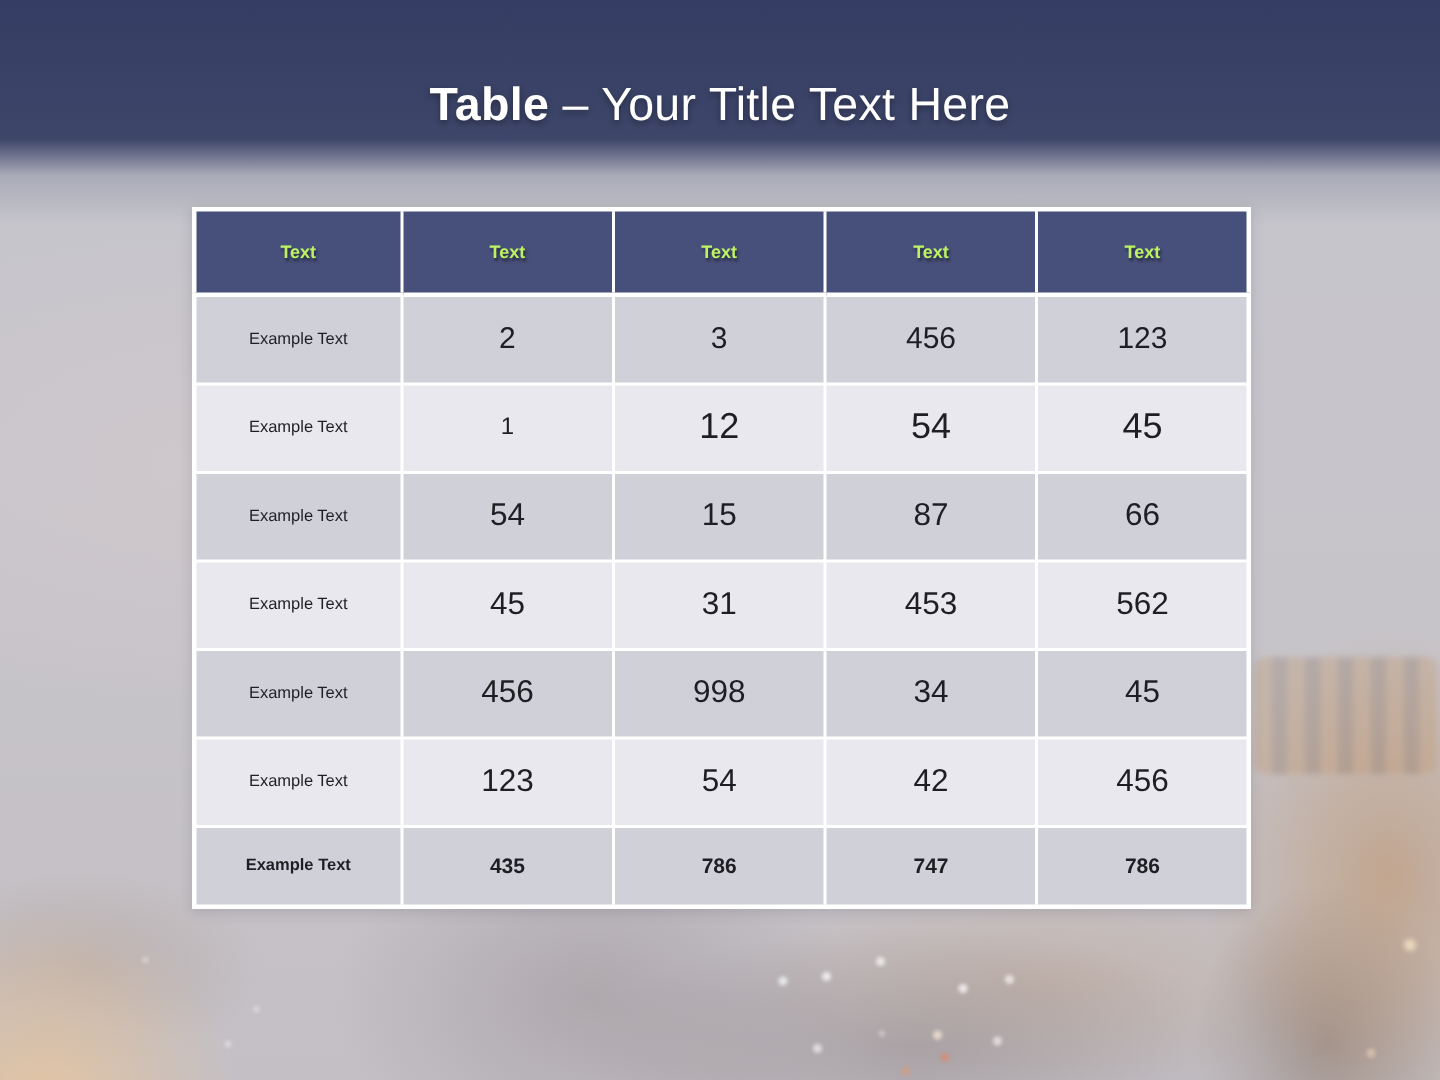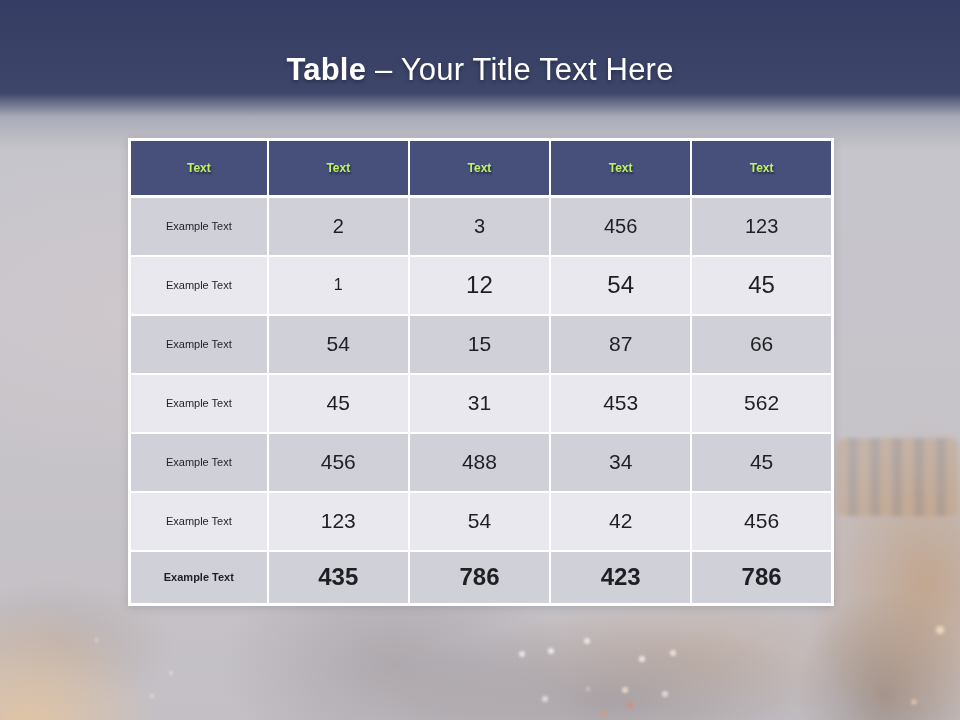--- a/index.html
+++ b/index.html
@@ -98,21 +98,21 @@
   tbody tr:last-child{height:54px;}
   tbody tr:nth-child(odd) td{background:var(--row-dark,#cfd0d8);}
   tbody tr:nth-child(even) td{background:var(--row-light,#e8e8ee);}
   td{color:var(--cell-text,#1f1f23);}
   td.label-cell{font-size:11px;margin-top:39px;}
   td.num-cell{font-size:21px;}
   tbody tr:nth-child(1) td.num-cell{font-size:20px;}
   tbody tr:nth-child(2) td.num-cell{font-size:24px;}
   tbody tr:nth-child(2) td.num-cell:nth-child(2){font-size:16px;}
   tbody tr.bold-row td{font-weight:700;}
-  tbody tr.bold-row td.num-cell{font-size:24px;}
+  tbody tr.bold-row td.num-cell{font-size:14px;}
 </style>
 </head>
 <body>
 
 <div class="slide">
   <div class="photo"></div>
   <div class="arcade"></div>
   <div class="lights"></div>
 
   <div class="top-band"></div>
@@ -163,34 +163,34 @@
           <tr>
             <td class="label-cell">Example Text</td>
             <td class="num-cell">45</td>
             <td class="num-cell">31</td>
             <td class="num-cell">453</td>
             <td class="num-cell">562</td>
           </tr>
           <tr>
             <td class="label-cell">Example Text</td>
             <td class="num-cell">456</td>
-            <td class="num-cell">488</td>
+            <td class="num-cell">998</td>
             <td class="num-cell">34</td>
             <td class="num-cell">45</td>
           </tr>
           <tr>
             <td class="label-cell">Example Text</td>
             <td class="num-cell">123</td>
             <td class="num-cell">54</td>
             <td class="num-cell">42</td>
             <td class="num-cell">456</td>
           </tr>
           <tr class="bold-row">
             <td class="label-cell">Example Text</td>
             <td class="num-cell">435</td>
             <td class="num-cell">786</td>
-            <td class="num-cell">423</td>
+            <td class="num-cell">747</td>
             <td class="num-cell">786</td>
           </tr>
         </tbody>
     </table>
   </div>
 </div>
 
 </body></html>

